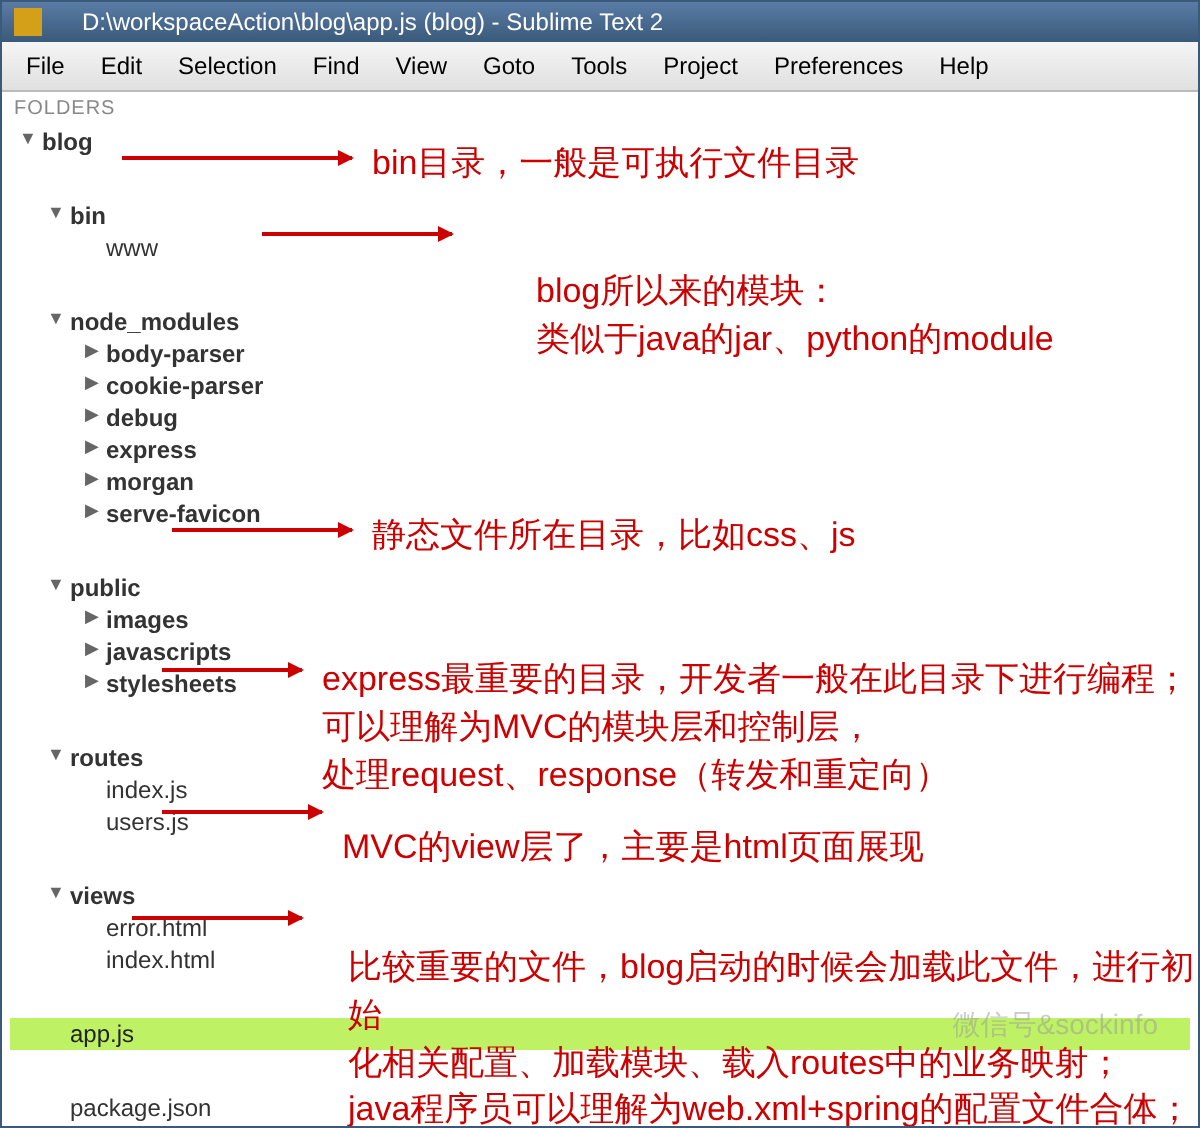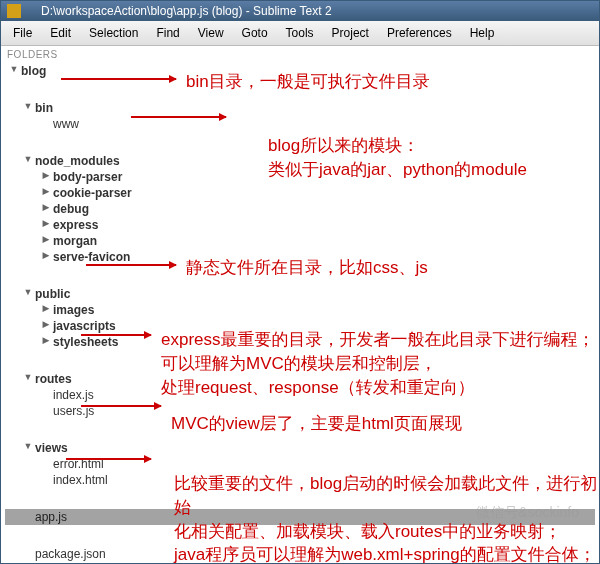--- a/index.html
+++ b/index.html
@@ -15,21 +15,21 @@
 .tree-item { padding: 1px 0; white-space: nowrap; position: relative; }
 .tree-item .row { display: flex; align-items: flex-start; }
 .arrow { width: 10px; display: inline-block; text-align: center; color: #666; font-size: 9px; }
 .arrow.down::before { content: "▼"; }
 .arrow.right::before { content: "▶"; }
 .label { padding-left: 2px; }
 .bold { font-weight: bold; }
 .lvl0 { padding-left: 4px; }
 .lvl1 { padding-left: 18px; margin-top: 21px; }
 .lvl2 { padding-left: 36px; }
-.selected { background: #a3a3a3; color: #fff; }
+.selected { background: #bef264; color: #fff; }
 .selected .label { color: #222; }
 .annotation { position: absolute; color: #c00; font-size: 17px; font-family: "Microsoft YaHei", sans-serif; line-height: 1.4; }
 .arrow-line { position: absolute; height: 2px; background: #c00; }
 .arrow-line::after { content: ""; position: absolute; right: -1px; top: -3px; border-left: 8px solid #c00; border-top: 4px solid transparent; border-bottom: 4px solid transparent; }
 .watermark { position: absolute; right: 20px; bottom: 44px; color: #999; opacity: 0.5; font-size: 14px; }
 </style>
 </head>
 <body>
 
 <div class="titlebar">

